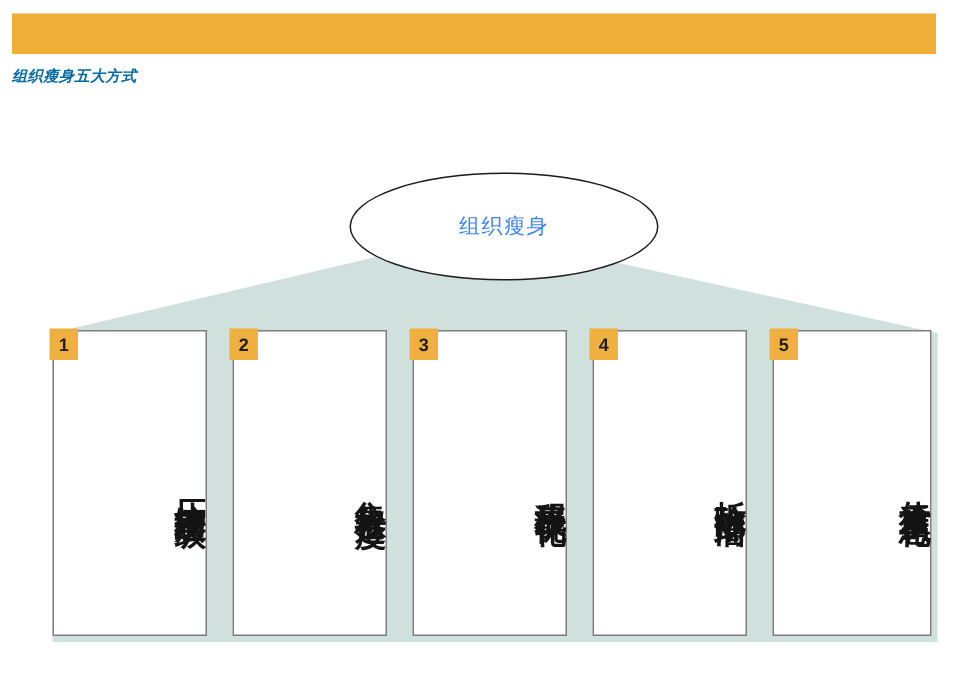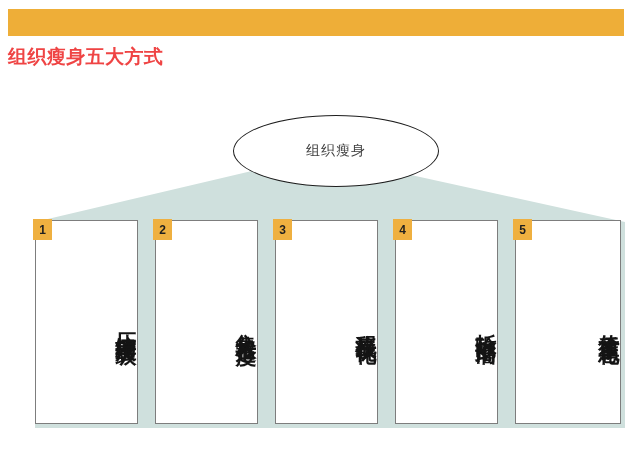--- a/index.html
+++ b/index.html
@@ -23,25 +23,26 @@
     width: 616px;
     height: 27px;
     background: #eeae38;
   }
 
   
   #slide-title {
     position: absolute;
     left: 8px;
     top: 44px;
-    font-size: 19px;
+    font-size: 10px;
     font-weight: bold;
-    color: #ef4444;
+    color: #0369a1;
     letter-spacing: 0.4px;
     white-space: nowrap;
+    font-style: italic;
   }
 
   
   #diagram {
     position: absolute;
     left: 0;
     top: 100px;
     width: 640px;
     height: 340px;
   }
@@ -65,21 +66,21 @@
     border-radius: 50%;
     background: #ffffff;
     box-sizing: border-box;
     display: flex;
     align-items: center;
     justify-content: center;
     z-index: 4;
   }
   #central-node-label {
     font-size: 14px;
-    color: #404040;
+    color: #3b82f6;
     letter-spacing: 1px;
   }
 
   
   #pillars {
     position: absolute;
     left: 0;
     top: 120px;
     width: 640px;
     height: 206px;

